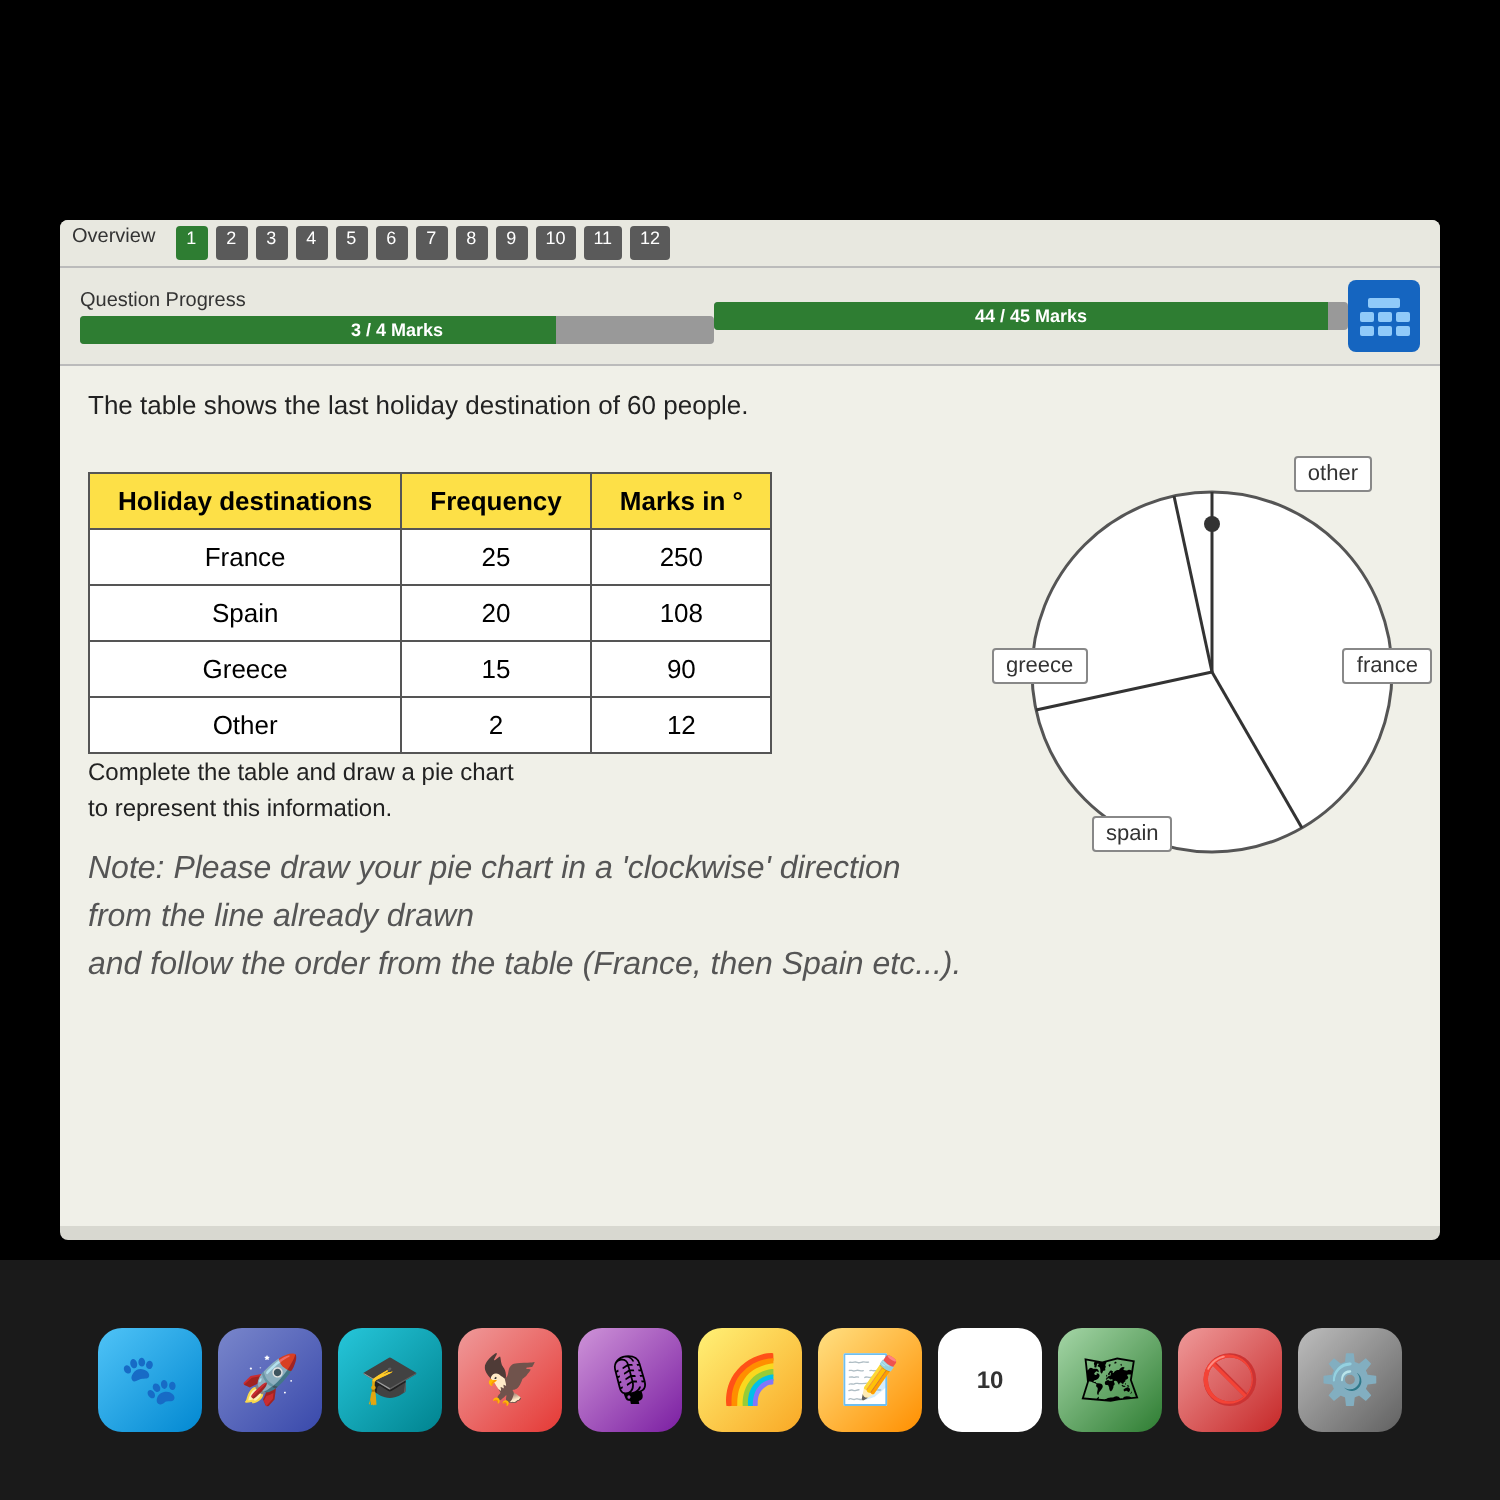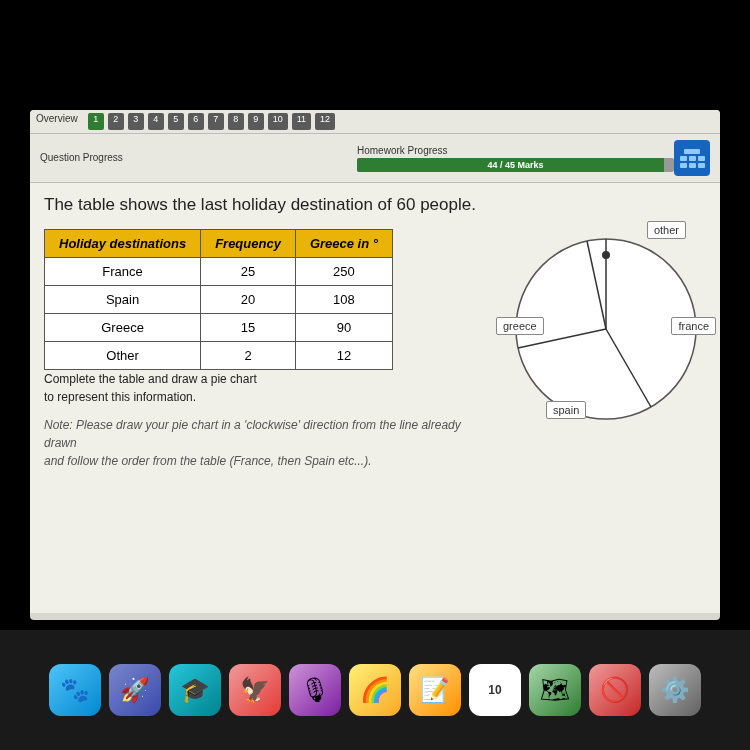--- a/index.html
+++ b/index.html
@@ -125,23 +125,23 @@
     }
 
     
     .main-content {
       padding: 12px 14px;
       background: #f0f0e8;
       height: calc(100% - 80px);
     }
 
     .question-text {
-      font-size: 17px;
+      font-size: 13px;
       color: #222;
-      margin-bottom: 14px;
+      margin-bottom: 26px;
       font-weight: 500;
     }
 
     .content-area {
       display: flex;
       gap: 20px;
       align-items: flex-start;
     }
 
     
@@ -150,23 +150,22 @@
       font-size: 13px;
     }
 
     .data-table th, .data-table td {
       border: 1px solid #555;
       padding: 6px 14px;
       text-align: center;
     }
 
     .data-table th {
-      background: #eab308;
+      background: #fde047;
       font-weight: bold;
-      font-style: italic;
     }
 
     .data-table td {
       background: #fff;
     }
 
     
     .pie-container {
       position: relative;
       flex-shrink: 0;
@@ -218,21 +217,21 @@
       margin-top: 0;
     }
 
     .instruction-text {
       font-size: 12px;
       color: #222;
       line-height: 1.5;
     }
 
     .note-text {
-      font-size: 12px;
+      font-size: 16px;
       color: #555;
       font-style: italic;
       margin-top: 10px;
       line-height: 1.5;
     }
 
     
     .dock {
       position: absolute;
       bottom: 0;
@@ -287,23 +286,26 @@
     <div class="nav-num">8</div>
     <div class="nav-num">9</div>
     <div class="nav-num">10</div>
     <div class="nav-num">11</div>
     <div class="nav-num">12</div>
   </div>
 
   <div class="progress-section">
     <div class="progress-group">
       <div class="progress-label">Question Progress</div>
+      <div class="progress-bar-bg">
+        <div class="progress-bar-fill" style="width:75%"></div>
+        <span class="progress-text">3 / 4 Marks</span>
+      </div>
     </div>
     <div class="progress-group">
-      <div class="progress-label">Homework Progress</div>
       <div class="progress-bar-bg">
         <div class="progress-bar-fill" style="width:97%"></div>
         <span class="progress-text">44 / 45 Marks</span>
       </div>
     </div>
     <div class="calculator-icon">
       <div class="calc-row">
           <div class="calc-btn wide"></div>
         </div>
       <div class="calc-row">
@@ -323,21 +325,21 @@
     <div class="question-text">The table shows the last holiday destination of 60 people.</div>
 
     <div class="content-area">
 
       <div>
         <table class="data-table">
           <thead>
             <tr>
               <th>Holiday destinations</th>
               <th>Frequency</th>
-              <th>Greece in °</th>
+              <th>Marks in °</th>
             </tr>
           </thead>
           <tbody>
             <tr>
               <td>France</td>
               <td>25</td>
               <td>250</td>
             </tr>
             <tr>
               <td>Spain</td>

